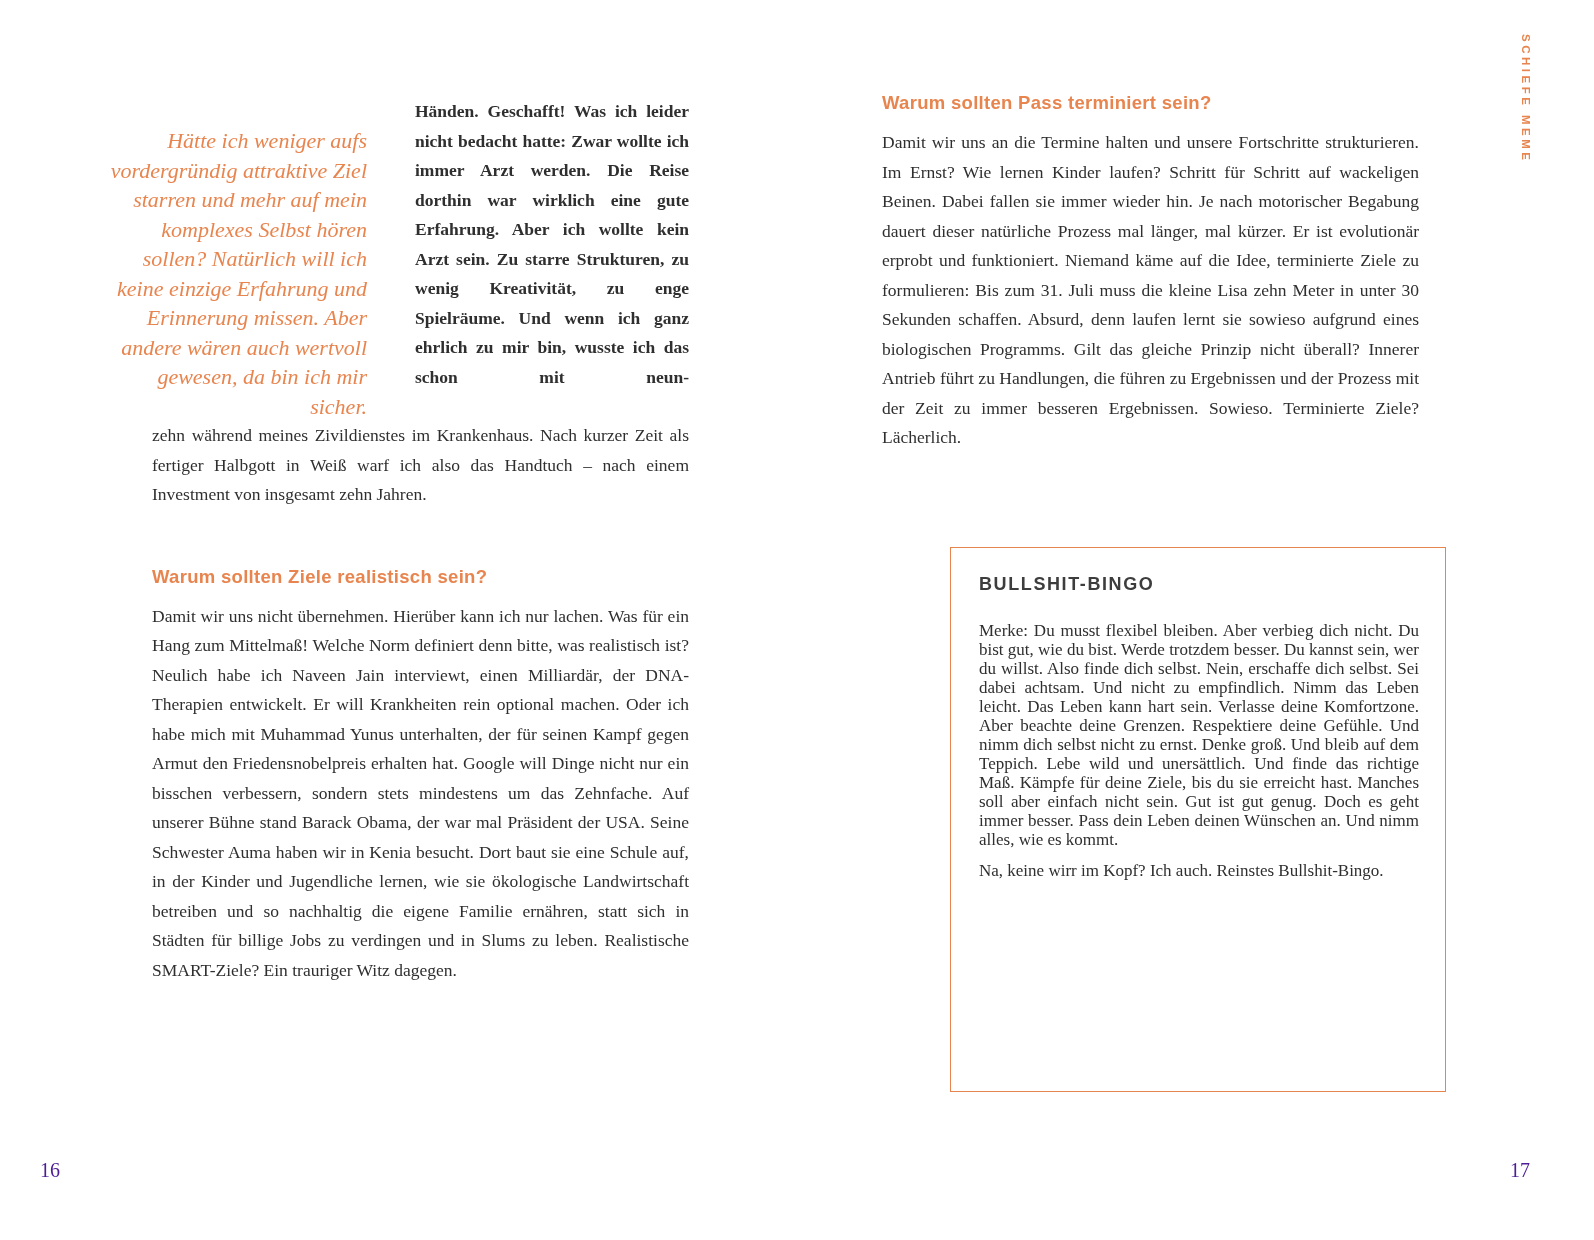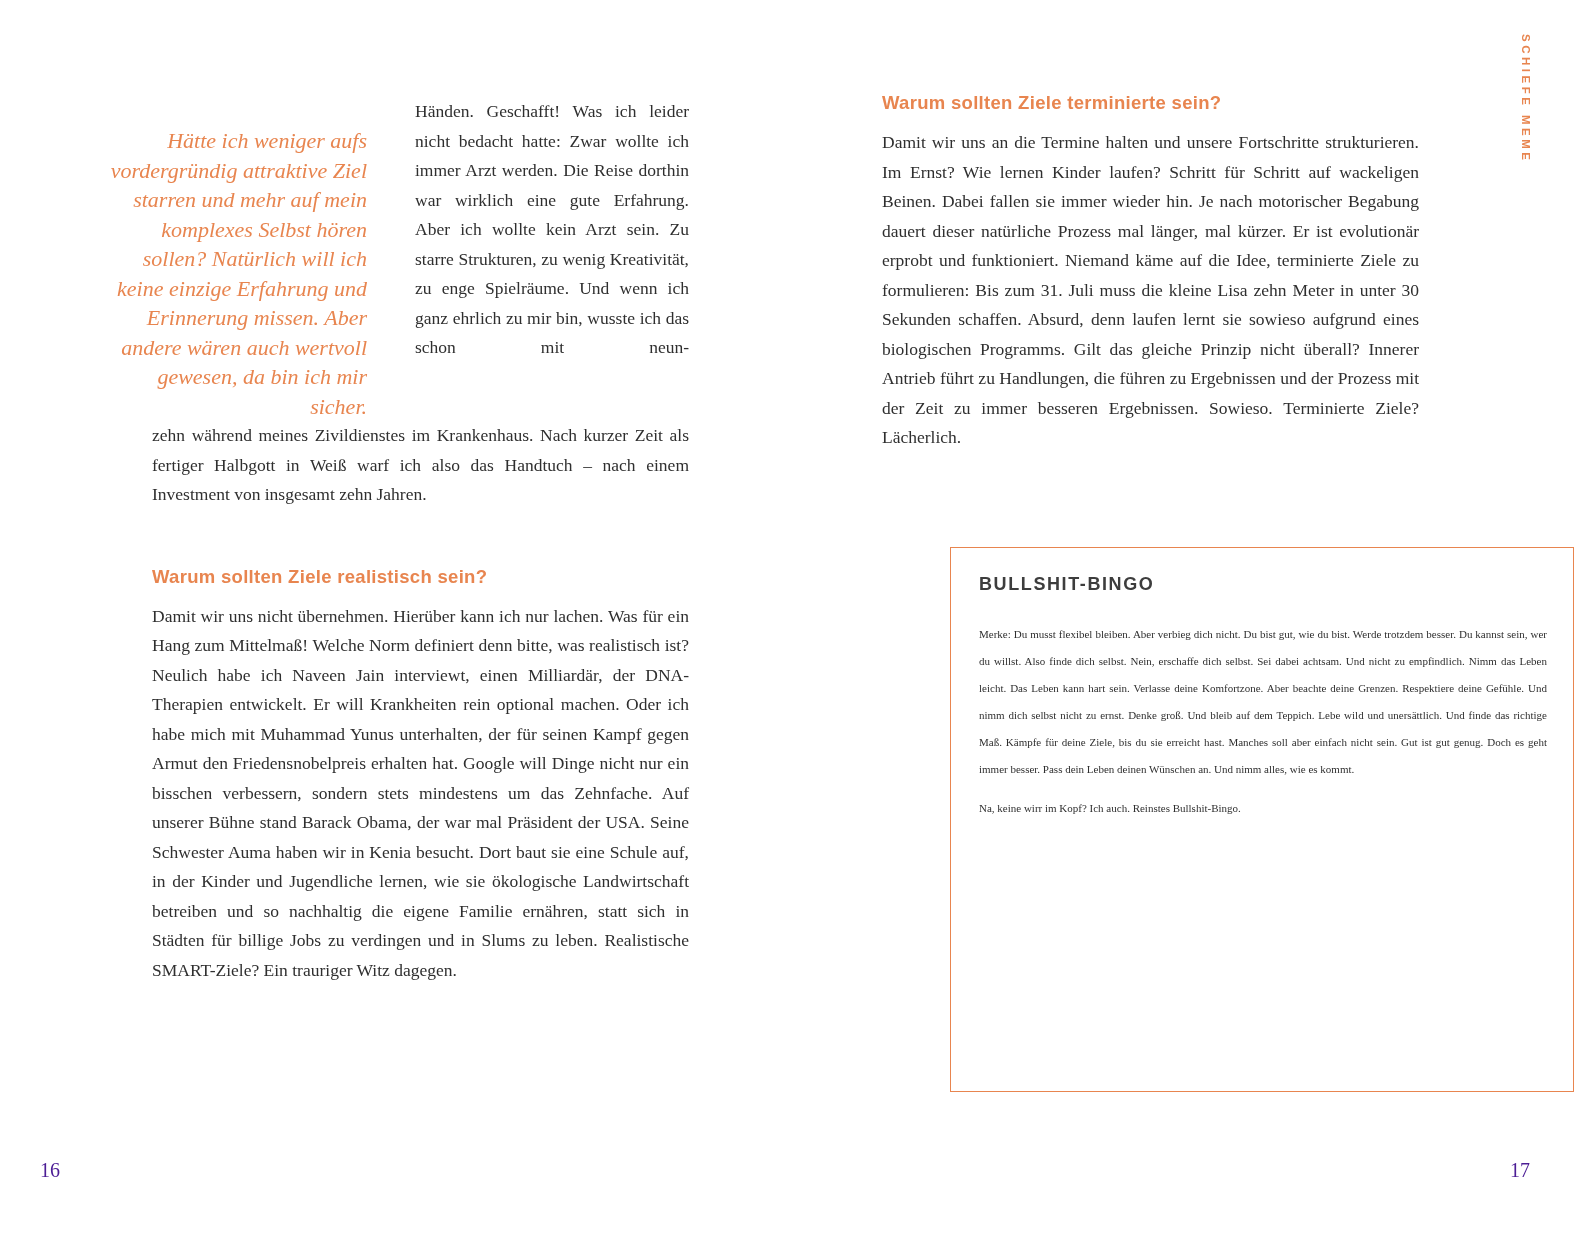--- a/index.html
+++ b/index.html
@@ -39,50 +39,50 @@
     margin-left: -47px;
     margin-right: 48px;
     padding-top: 29px;
     font-style: italic;
     font-size: 22px;
     line-height: 29.5px;
     text-align: right;
     color: var(--accent);
     flex: none;
   }
-  .narrow { flex: 1; }
+  .narrow { flex: 1; font-weight: bold; }
   .heading {
     font-family: "Liberation Sans", sans-serif;
     font-size: 18.5px;
     font-weight: bold;
     letter-spacing: 0.3px;
     color: var(--accent);
     margin: 0 0 14px 0;
   }
   .heading-spaced { margin-top: 56px; }
   .bingo-box {
     position: absolute;
     left: 950px;
     top: 547px;
-    width: 624px;
+    width: 496px;
     min-height: 545px;
     border: 1px solid var(--accent);
     padding: 26px 26px 30px 28px;
   }
   .box-title {
     font-family: "Liberation Sans", sans-serif;
     font-size: 18px;
     font-weight: bold;
     letter-spacing: 1.6px;
     color: #3d3d3d;
     margin-bottom: 26px;
   }
   .box-text {
-    font-size: 11px;
-    line-height: 27px;
+    font-size: 17px;
+    line-height: 19px;
     text-align: justify;
   }
   .box-closing { margin-top: 12px; text-align: left; }
   .margin-label {
     position: absolute;
     top: 34px;
     right: 62px;
     writing-mode: vertical-rl;
     font-family: "Liberation Sans", sans-serif;
     font-size: 11.5px;
@@ -117,21 +117,21 @@
     <h2 class="heading heading-spaced">Warum sollten Ziele realistisch sein?</h2>
 
     <p class="body">Damit wir uns nicht übernehmen. Hierüber kann ich nur lachen. Was für ein Hang zum Mittelmaß! Welche Norm definiert denn bitte, was realistisch ist? Neulich habe ich Naveen Jain interviewt, einen Milliardär, der DNA-Therapien entwickelt. Er will Krankheiten rein optional machen. Oder ich habe mich mit Muhammad Yunus unterhalten, der für seinen Kampf gegen Armut den Friedensnobelpreis erhalten hat. Google will Dinge nicht nur ein bisschen verbessern, sondern stets mindestens um das Zehnfache. Auf unserer Bühne stand Barack Obama, der war mal Präsident der USA. Seine Schwester Auma haben wir in Kenia besucht. Dort baut sie eine Schule auf, in der Kinder und Jugendliche lernen, wie sie ökologische Landwirtschaft betreiben und so nachhaltig die eigene Familie ernähren, statt sich in Städten für billige Jobs zu verdingen und in Slums zu leben. Realistische SMART-Ziele? Ein trauriger Witz dagegen.</p>
   </div>
 
   <div class="page-number pn-left">16</div>
 
   <div class="margin-label">SCHIEFE MEME</div>
 
   <div class="text-col col-right">
-    <h2 class="heading">Warum sollten Ziele terminierte sein?</h2>
+    <h2 class="heading">Warum sollten Pass terminiert sein?</h2>
 
     <p class="body">Damit wir uns an die Termine halten und unsere Fortschritte strukturieren. Im Ernst? Wie lernen Kinder laufen? Schritt für Schritt auf wackeligen Beinen. Dabei fallen sie immer wieder hin. Je nach motorischer Begabung dauert dieser natürliche Prozess mal länger, mal kürzer. Er ist evolutionär erprobt und funktioniert. Niemand käme auf die Idee, terminierte Ziele zu formulieren: Bis zum 31. Juli muss die kleine Lisa zehn Meter in unter 30 Sekunden schaffen. Absurd, denn laufen lernt sie sowieso aufgrund eines biologischen Programms. Gilt das gleiche Prinzip nicht überall? Innerer Antrieb führt zu Handlungen, die führen zu Ergebnissen und der Prozess mit der Zeit zu immer besseren Ergebnissen. Sowieso. Terminierte Ziele? Lächerlich.</p>
   </div>
 
   <div class="bingo-box">
     <div class="box-title">BULLSHIT-BINGO</div>
     <p class="box-text">Merke: Du musst flexibel bleiben. Aber verbieg dich nicht. Du bist gut, wie du bist. Werde trotzdem besser. Du kannst sein, wer du willst. Also finde dich selbst. Nein, erschaffe dich selbst. Sei dabei achtsam. Und nicht zu empfindlich. Nimm das Leben leicht. Das Leben kann hart sein. Verlasse deine Komfortzone. Aber beachte deine Grenzen. Respektiere deine Gefühle. Und nimm dich selbst nicht zu ernst. Denke groß. Und bleib auf dem Teppich. Lebe wild und unersättlich. Und finde das richtige Maß. Kämpfe für deine Ziele, bis du sie erreicht hast. Manches soll aber einfach nicht sein. Gut ist gut genug. Doch es geht immer besser. Pass dein Leben deinen Wünschen an. Und nimm alles, wie es kommt.</p>
     <p class="box-text box-closing">Na, keine wirr im Kopf? Ich auch. Reinstes Bullshit-Bingo.</p>
   </div>
 

